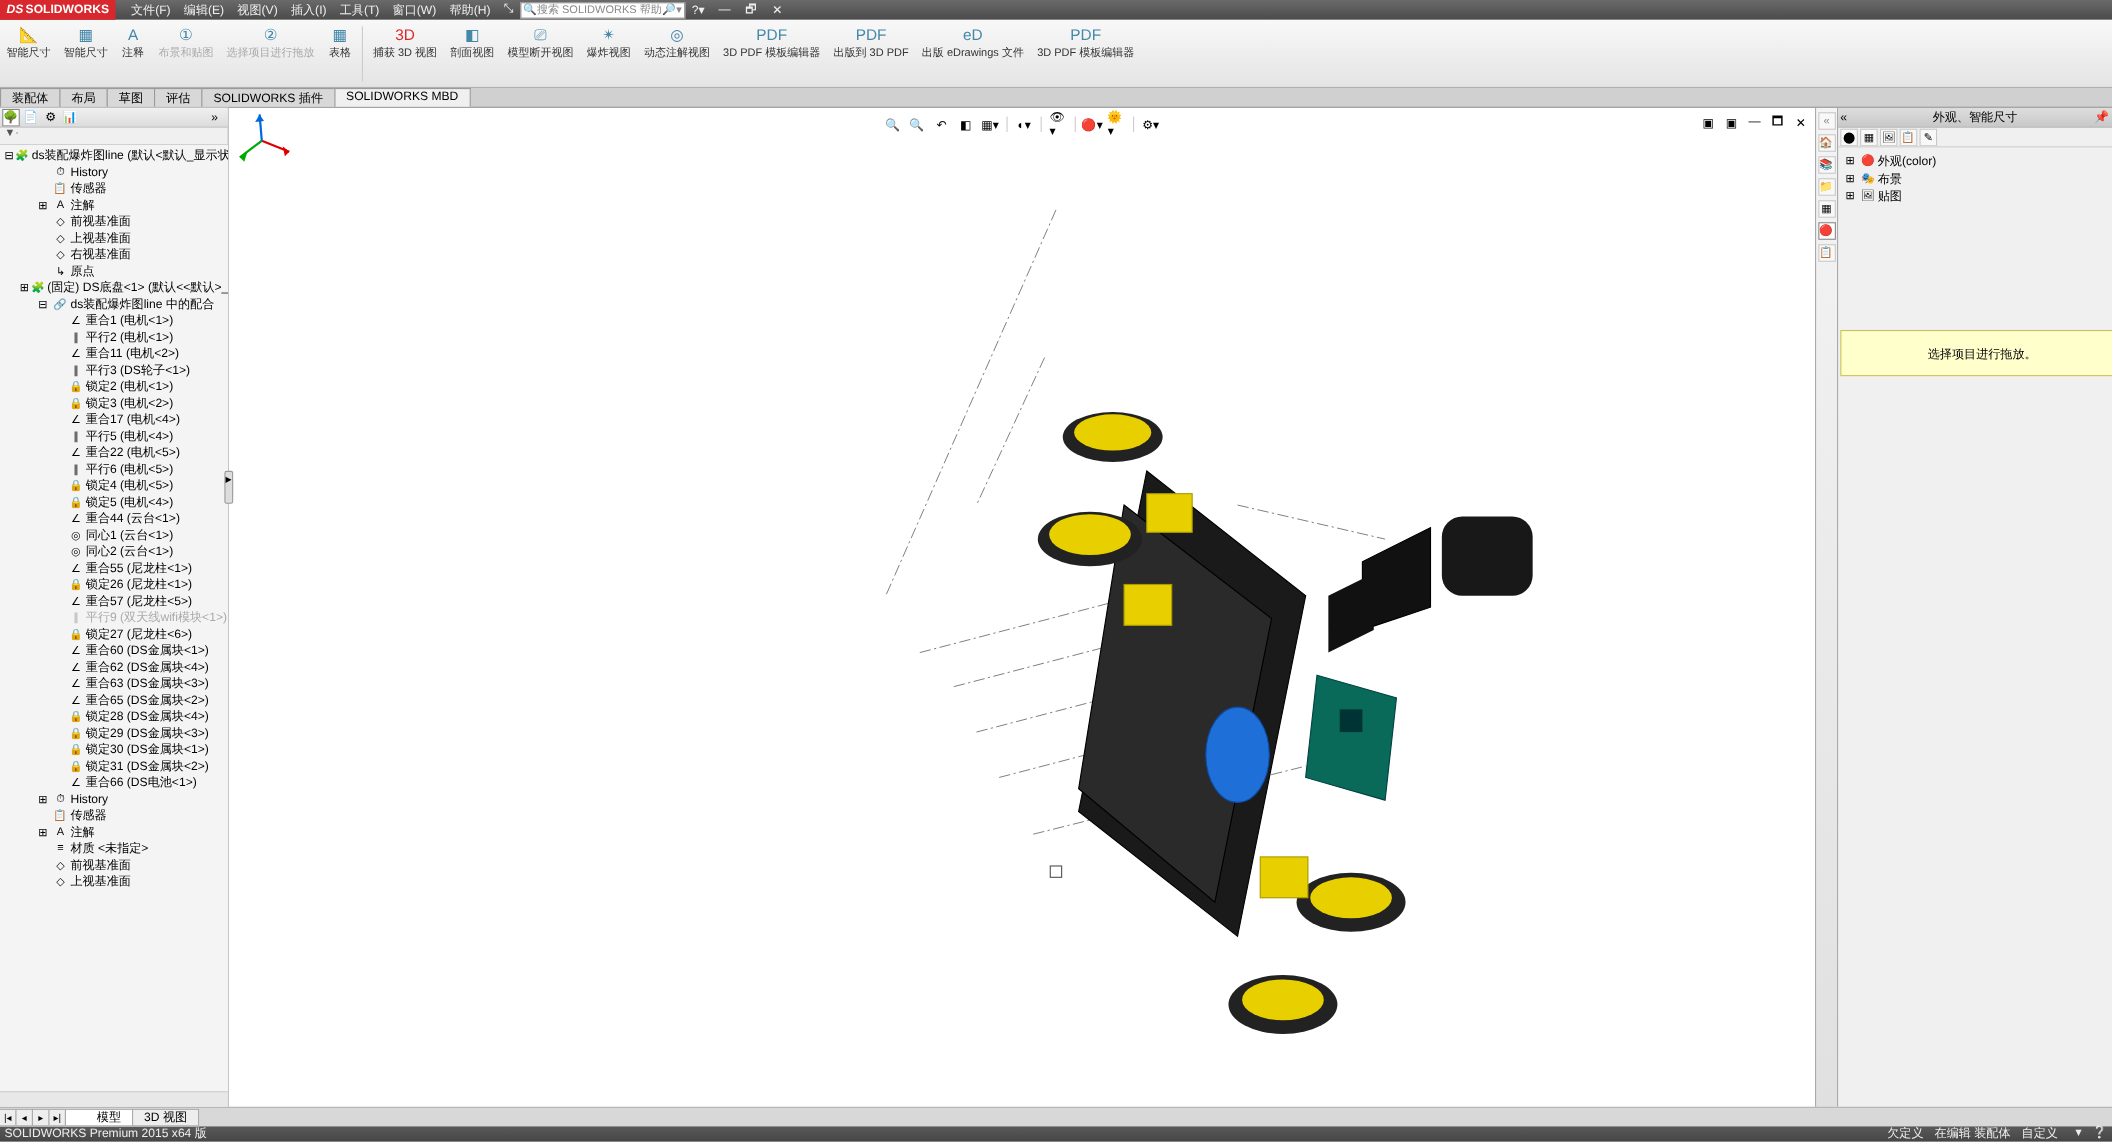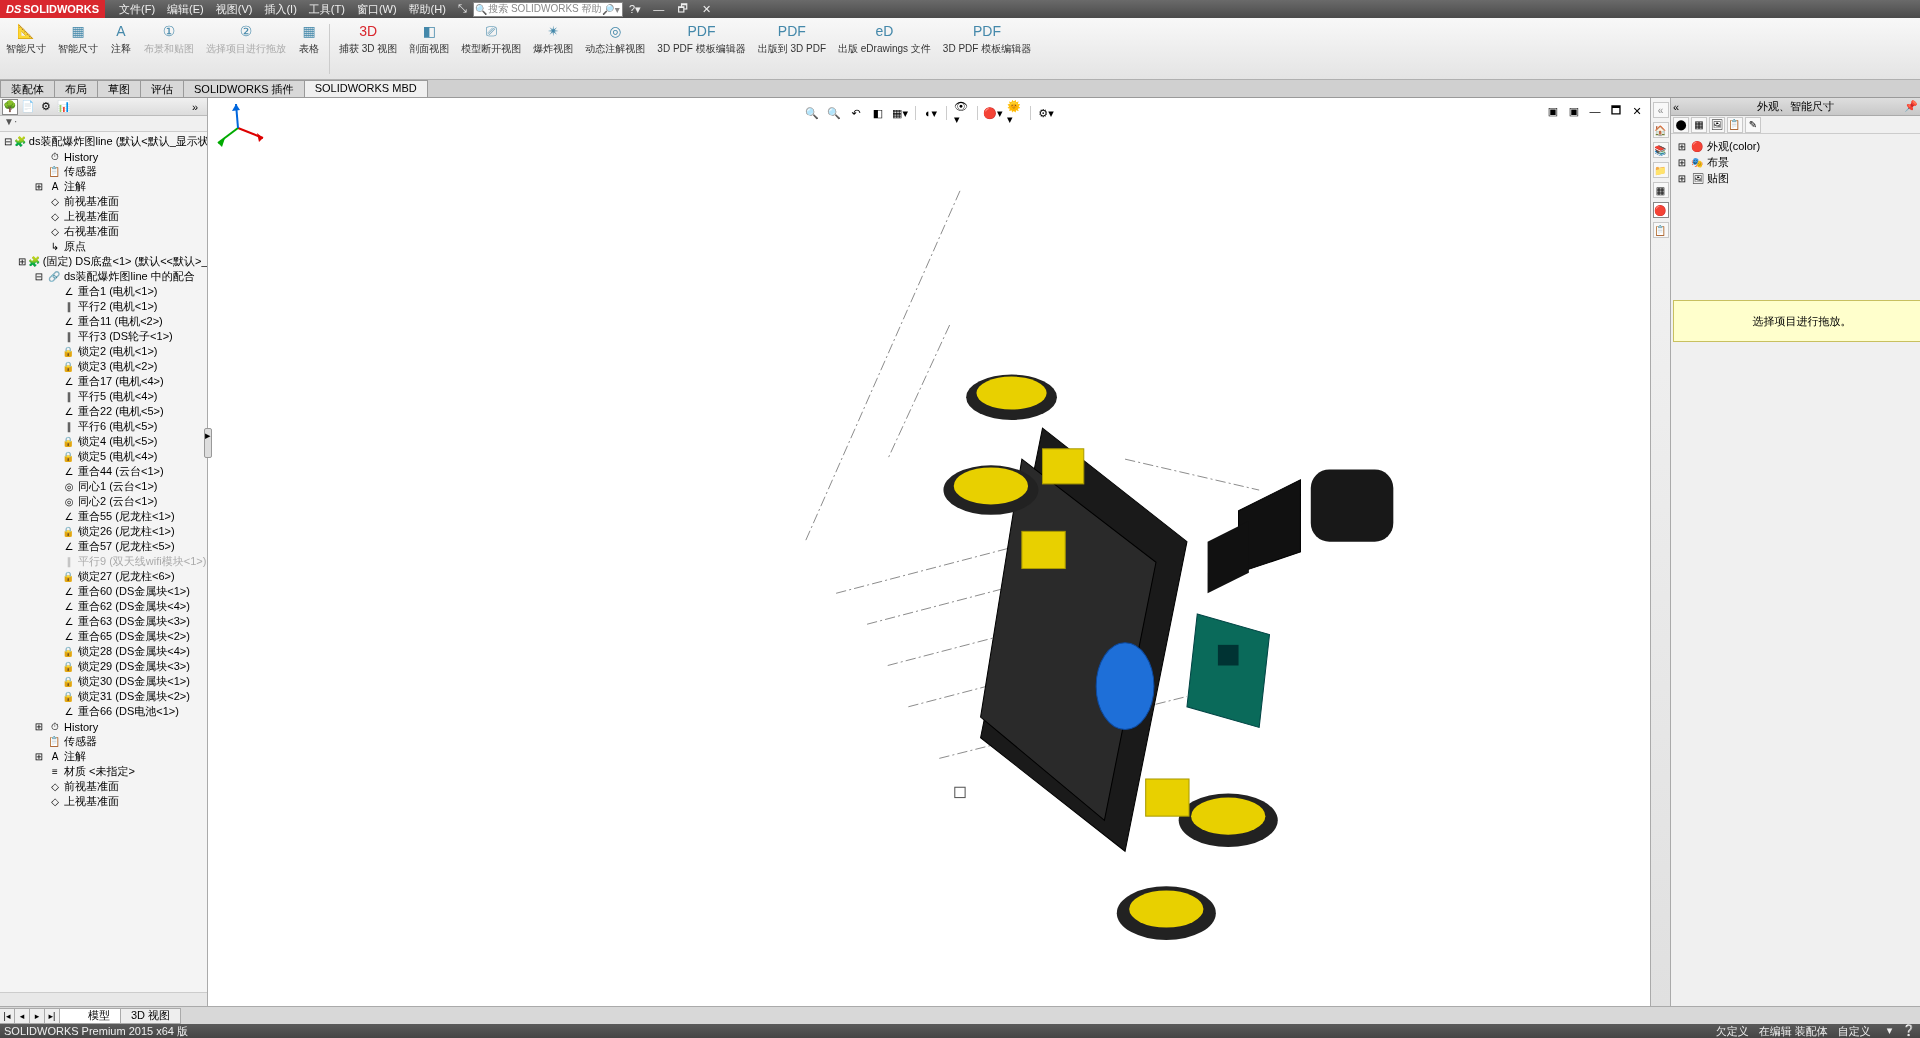--- a/index.html
+++ b/index.html
@@ -65,21 +65,21 @@
 .rp-node { display:flex; align-items:center; height:16px; }
 .rp-hint { margin-top:110px; background:#ffffcc; border:1px solid #c8c060; height:42px; display:flex; align-items:center; justify-content:center; width:258px; margin-left:2px; font-size:11px; }
 
 
 .bot-tabs { height:18px; background:#d8d8d8; border-top:1px solid #aaa; display:flex; align-items:center; }
 .bot-nav { display:flex; }
 .bot-nav div { width:16px; height:16px; border:1px solid #aaa; background:#eee; margin-left:-1px; display:flex;align-items:center;justify-content:center;font-size:9px; }
 .bot-tab { padding:0 10px; border:1px solid #aaa; background:#eee; margin-left:-1px; height:16px; display:flex; align-items:center; }
 .bot-tab.active { background:#fff;padding-left:28px; }
 
-.status-bar { height:14px; background:linear-gradient(#5a5a5a,#454545); color:#eee; display:flex; align-items:flex-start; padding:0 4px; font-size:10px; }
+.status-bar { height:14px; background:linear-gradient(#5a5a5a,#454545); color:#eee; display:flex; align-items:flex-end; padding:0 4px; font-size:10px; }
 .status-bar .sb-right { margin-left:auto; display:flex; gap:10px; }
 
 
 .splitter { position:absolute; left:-4px; top:330px; width:8px; height:30px; background:#ddd; border:1px solid #999; border-radius:2px; }
 
 .triad { position:absolute; left:20px; bottom:20px; }
 </style>
 </head>
 <body>
 

